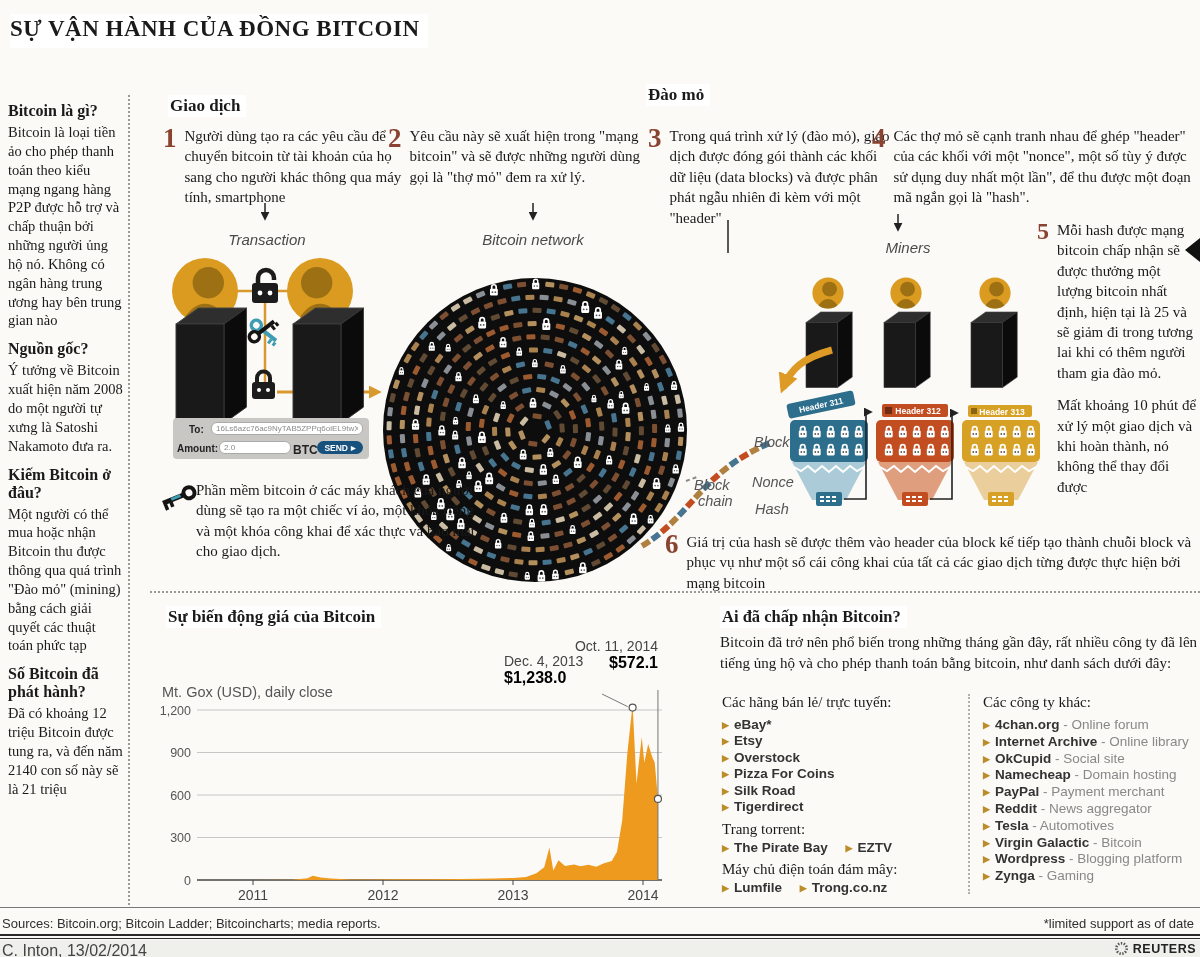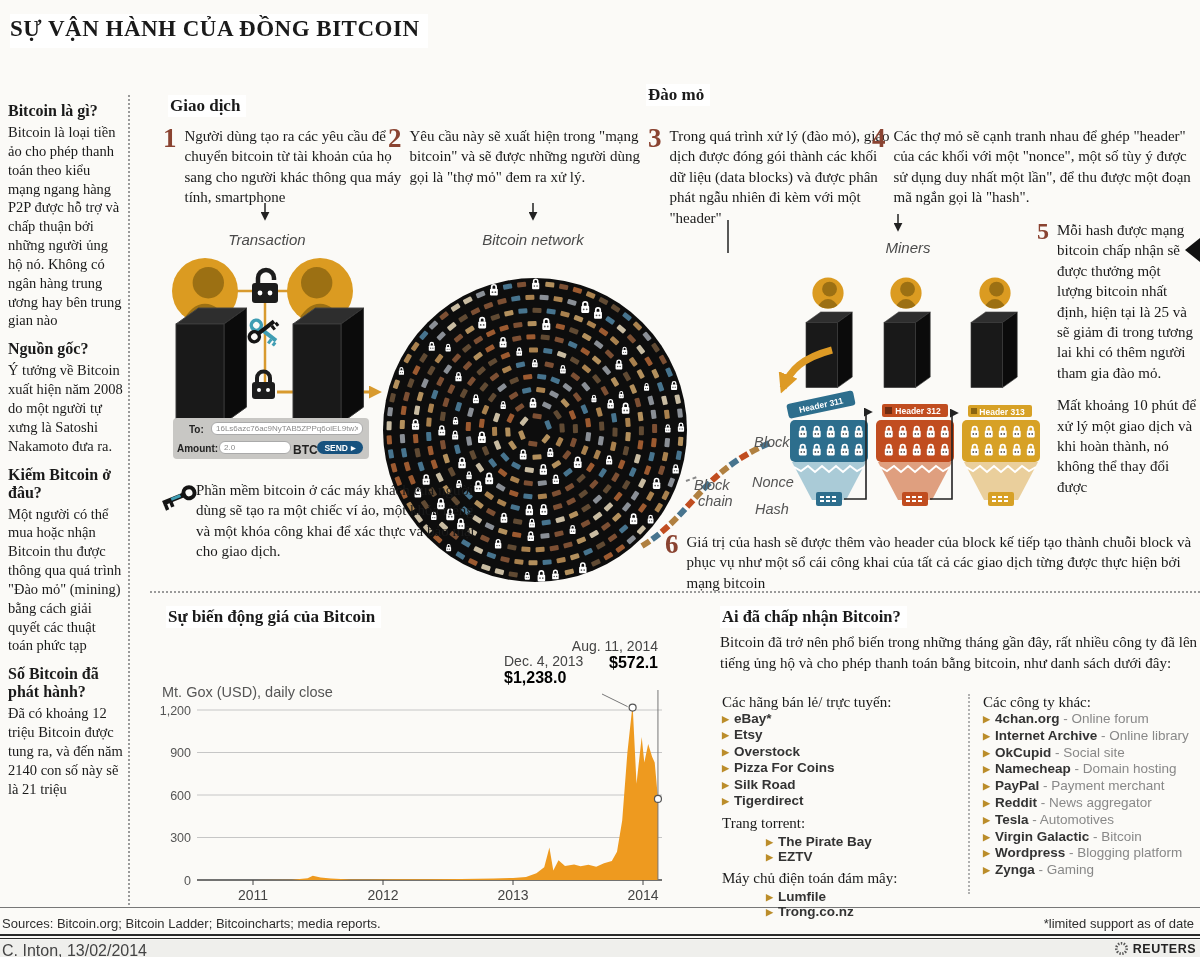--- a/index.html
+++ b/index.html
@@ -39,31 +39,31 @@
   #chartbox .head{position:absolute;left:16px;top:8px;}
   #chartbox .sub{position:absolute;left:2px;top:36px;width:520px;font-size:15px;line-height:1.36;}
   #chartbox .unit{position:absolute;left:12px;top:86px;font-size:14.5px;color:#555;}
   .ann{position:absolute;font-family:"Liberation Sans",sans-serif;}
   .ann .d{font-size:14px;color:#444;}
   .ann .v{font-size:16px;font-weight:bold;color:#000;}
   
   #accept{left:716px;top:598px;width:484px;height:309px;z-index:2;}
   #accept .head{position:absolute;left:4px;top:8px;font-size:16.5px;}
   #accept .intro{position:absolute;left:4px;top:34px;width:478px;font-size:15px;line-height:1.38;}
-  .subh{font-size:15px;margin:0 0 0 0;}
+  .subh{font-size:15px;margin:0 0 6px 0;}
   .col{position:absolute;top:96px;}
   #col-l{left:6px;width:240px;}
   #col-r{left:252px;width:218px;border-left:2px dotted #b0b0b0;padding-left:13px;height:200px;}
   ul.biglist{list-style:none;margin:0;padding:0;font-family:"Liberation Sans",sans-serif;}
   ul.biglist li{font-size:13.5px;line-height:15.4px;color:#333;font-weight:bold;white-space:nowrap;}
   .blt{color:#bb8d2a;font-size:9px;margin-right:5px;vertical-align:1px;}
   .odesc{font-weight:normal;color:#888;}
   .odesc::before{content:" - ";}
   .inlinerow{font-family:"Liberation Sans",sans-serif;font-size:13.5px;font-weight:bold;color:#333;margin:1px 0 2px 0;}
-  .inlinerow span.item{margin-right:14px;margin-left:44px;}
+  .inlinerow span.item{margin-right:14px;}
   .subh2{font-size:15px;margin:6px 0 2px 0;}
   
   #f-line1{left:0;top:907px;width:1200px;border-top:1px solid #777;}
   #f-sources{left:2px;top:916px;font-size:13px;color:#2e2e2e;}
   #f-note{right:6px;top:916px;font-size:13px;color:#2e2e2e;}
   #f-rule{left:0;top:934px;width:1200px;height:2px;background:#2b2b2b;}
   #f-rule2{left:0;top:938px;width:1200px;height:1px;background:#2b2b2b;}
   #f-strip{left:0;top:940px;width:1200px;height:17px;background:#efefec;}
   #f-credit{left:2px;top:942px;font-size:16px;color:#444;}
   #f-brand{right:4px;top:941px;display:flex;align-items:center;gap:4px;font-size:12.5px;font-weight:bold;
@@ -745,21 +745,21 @@
   </div>
 
   <div id="chartbox" class="abs">
     <div class="head sechead">Sự biến động giá của Bitcoin</div>
     <div class="unit sans">Mt. Gox (USD), daily close</div>
     <div class="ann" style="left:354px;top:55px;">
       <div class="d">Dec. 4, 2013</div>
       <div class="v">$1,238.0</div>
     </div>
     <div class="ann" style="left:380px;top:40px;width:128px;text-align:right;">
-      <div class="d">Aug. 11, 2014</div>
+      <div class="d">Oct. 11, 2014</div>
       <div class="v">$572.1</div>
     </div>
     <svg id="chart-svg" style="position:absolute;left:0;top:52px;" width="562" height="257" viewBox="0 0 562 257" xmlns="http://www.w3.org/2000/svg">
         <line x1="47" y1="230" x2="512" y2="230" stroke="#444" stroke-width="1.3"></line>
         <text x="41" y="234.5" text-anchor="end" class="ytick">0</text>
         <line x1="47" y1="187.5" x2="512" y2="187.5" stroke="#c6c6c6" stroke-width="1"></line>
         <text x="41" y="192" text-anchor="end" class="ytick">300</text>
         <line x1="47" y1="145" x2="512" y2="145" stroke="#c6c6c6" stroke-width="1"></line>
         <text x="41" y="149.5" text-anchor="end" class="ytick">600</text>
         <line x1="47" y1="102.5" x2="512" y2="102.5" stroke="#c6c6c6" stroke-width="1"></line>

